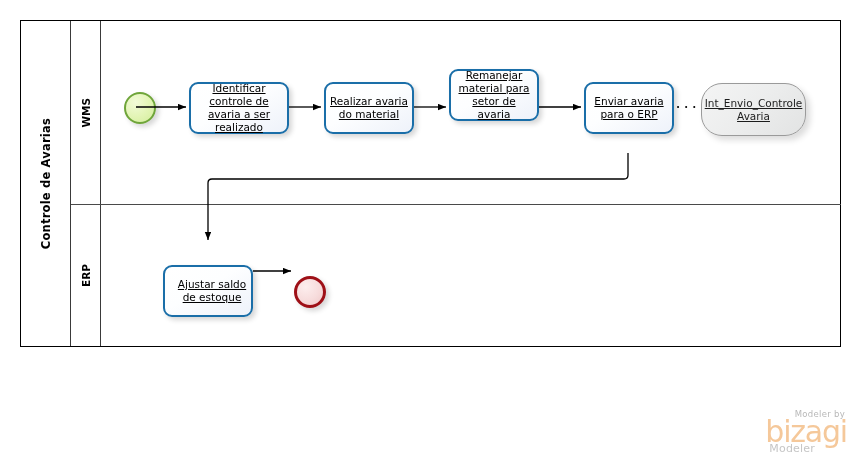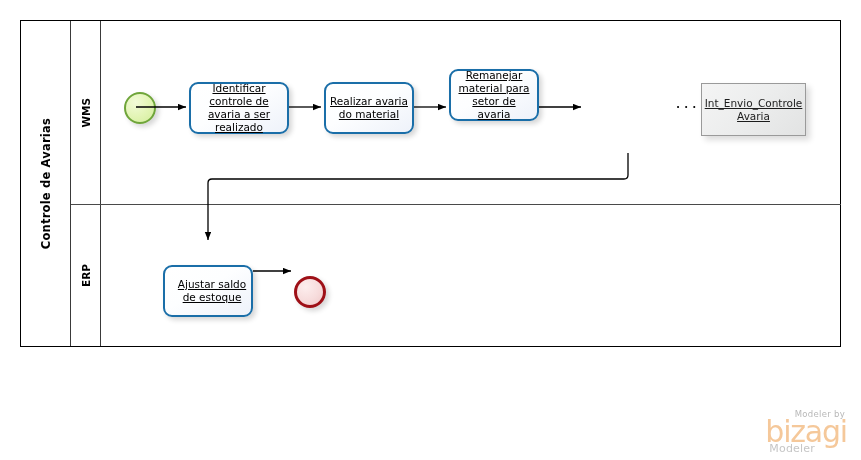--- a/index.html
+++ b/index.html
@@ -196,22 +196,25 @@
         </div>
 
         <div class="node task" style="left:223px; top:61px; width:90px; height:52px;">
           <span>Realizar avaria do material</span>
         </div>
 
         <div class="node task" style="left:348px; top:48px; width:90px; height:52px;">
           <span>Remanejar material para setor de avaria</span>
         </div>
 
-
-        <div class="node artifact" style="left:600px; top:62px; width:105px; height:53px;">
+        <div class="node task" style="left:483px; top:61px; width:90px; height:52px;">
+          <span>Enviar avaria para o ERP</span>
+        </div>
+
+        <div class="node artifact" style="left:600px; top:62px; width:105px; height:53px;border-radius:21px;">
           <span>Int_Envio_Controle Avaria</span>
         </div>
 
       </div>
     </div>
 
     <div class="lane lane-erp">
       <div class="lane-header">
         <span class="lane-header-text">ERP</span>
       </div>

